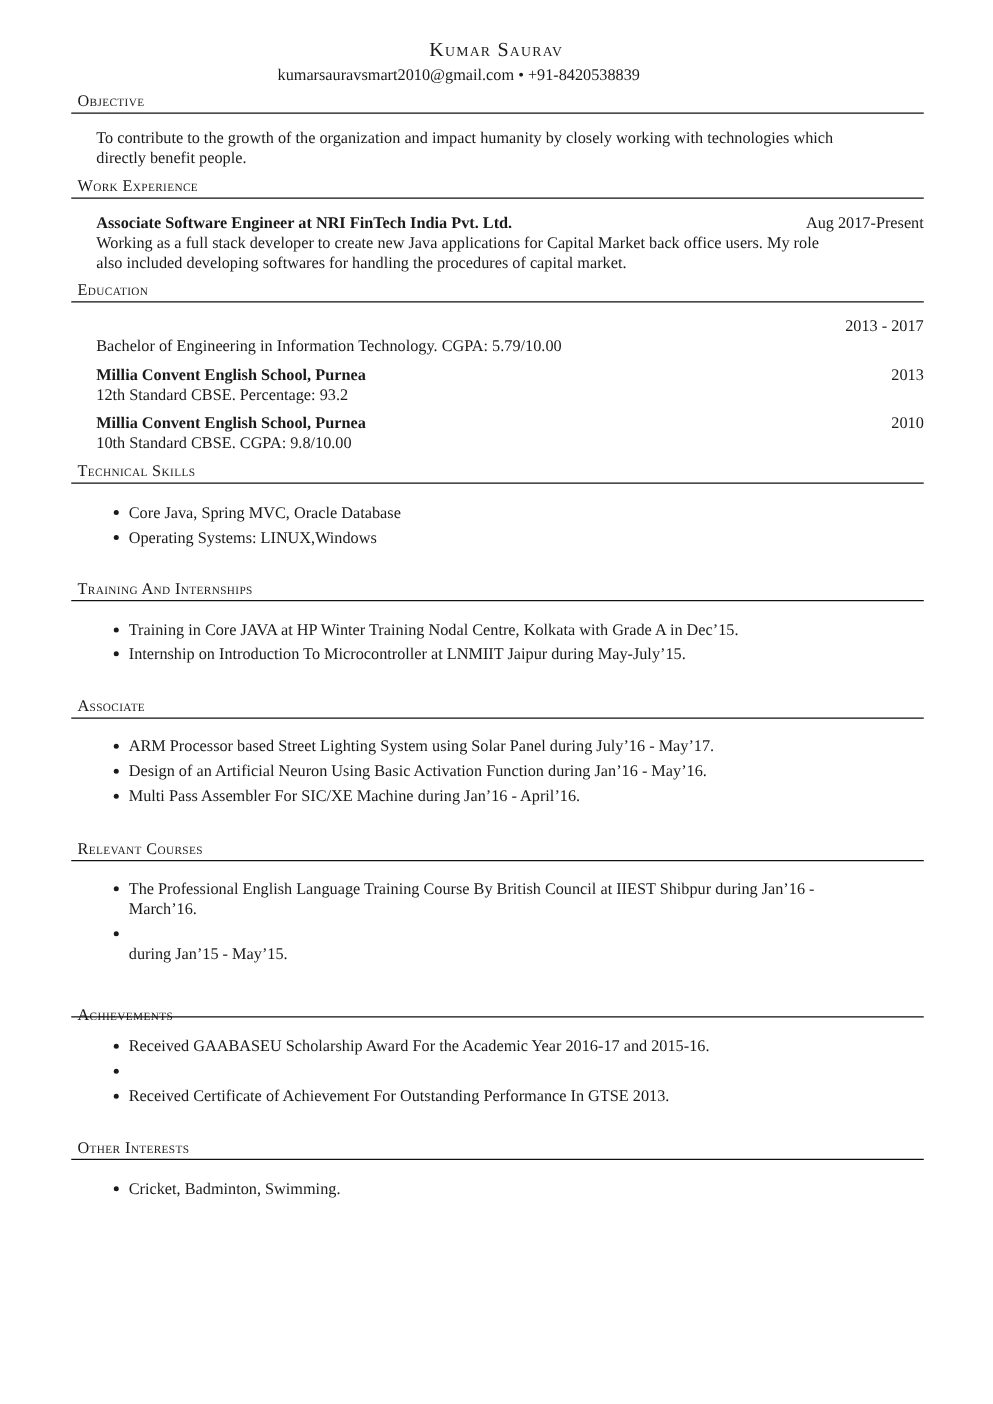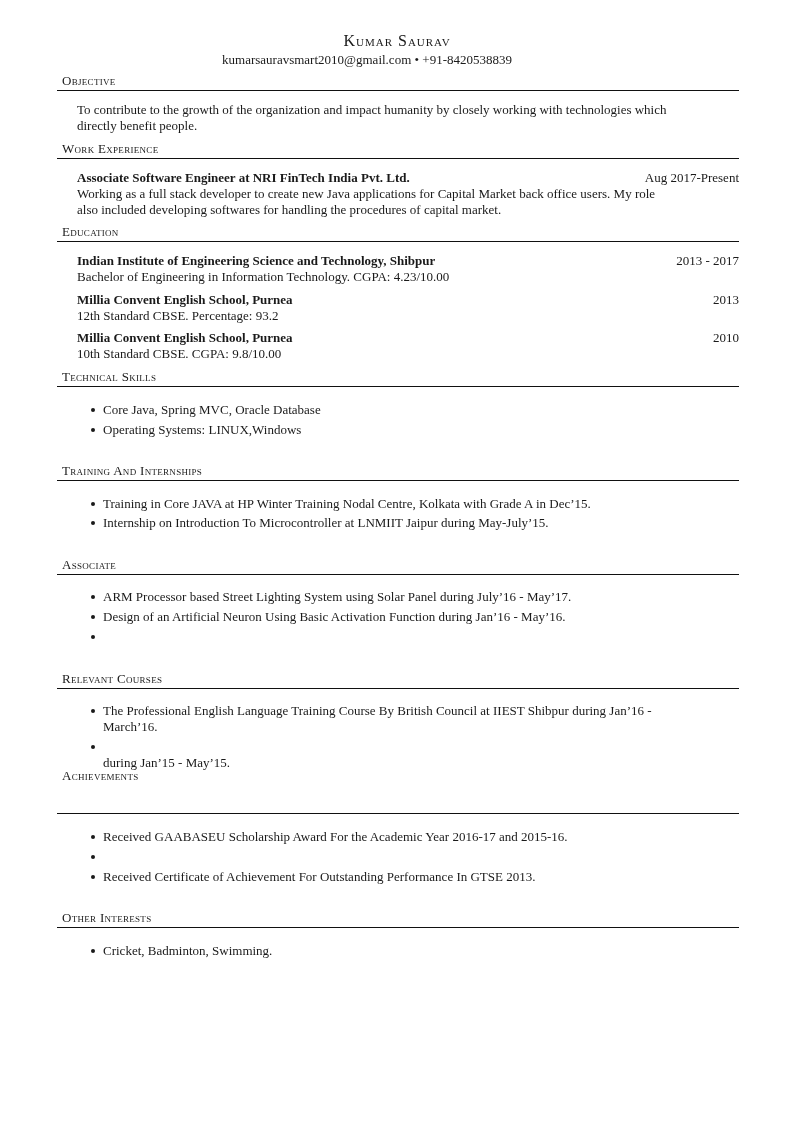--- a/index.html
+++ b/index.html
@@ -55,23 +55,22 @@
   <div class="abs sec-title" style="top:141px">Work Experience</div>
   <div class="abs rule" style="top:158px"></div>
   <div class="abs txt bold" style="left:77px;top:170px">Associate Software Engineer at NRI FinTech India Pvt. Ltd.</div>
   <div class="abs txt right" style="top:170px">Aug 2017-Present</div>
   <div class="abs txt" style="left:77px;top:202px">also included developing softwares for handling the procedures of capital market.</div>
   <div class="abs txt" style="left:77px;top:186px">Working as a full stack developer to create new Java applications for Capital Market back office users. My role</div>
 
   <div class="abs sec-title" style="top:224px">Education</div>
   <div class="abs rule" style="top:241px"></div>
 
-  <div class="abs txt bold" style="left:77px;top:253px">Indian Institute of Engineering Science and Technology, Shibpur</div>
   <div class="abs txt right" style="top:253px">2013 - 2017</div>
-  <div class="abs txt" style="left:77px;top:269px">Bachelor of Engineering in Information Technology. CGPA: 4.23/10.00</div>
+  <div class="abs txt" style="left:77px;top:269px">Bachelor of Engineering in Information Technology. CGPA: 5.79/10.00</div>
 
   <div class="abs txt bold" style="left:77px;top:292px">Millia Convent English School, Purnea</div>
   <div class="abs txt right" style="top:292px">2013</div>
   <div class="abs txt" style="left:77px;top:308px">12th Standard CBSE. Percentage: 93.2</div>
 
   <div class="abs txt bold" style="left:77px;top:330px">Millia Convent English School, Purnea</div>
   <div class="abs txt right" style="top:330px">2010</div>
   <div class="abs txt" style="left:77px;top:346px">10th Standard CBSE. CGPA: 9.8/10.00</div>
 
   <div class="abs sec-title" style="top:369px">Technical Skills</div>
@@ -88,30 +87,31 @@
   <div class="dot" style="top:521px"></div>
   <div class="abs txt btext" style="top:515px">Internship on Introduction To Microcontroller at LNMIIT Jaipur during May-July’15.</div>
 
   <div class="abs sec-title" style="top:557px">Associate</div>
   <div class="abs rule" style="top:574px"></div>
   <div class="dot" style="top:595px"></div>
   <div class="abs txt btext" style="top:589px">ARM Processor based Street Lighting System using Solar Panel during July’16 - May’17.</div>
   <div class="dot" style="top:615px"></div>
   <div class="abs txt btext" style="top:609px">Design of an Artificial Neuron Using Basic Activation Function during Jan’16 - May’16.</div>
   <div class="dot" style="top:635px"></div>
+  <div class="abs txt btext" style="top:629px">Multi Pass Assembler For SIC/XE Machine during Jan’16 - April’16.</div>
 
   <div class="abs sec-title" style="top:671px">Relevant Courses</div>
   <div class="abs rule" style="top:688px"></div>
   <div class="dot" style="top:709px"></div>
   <div class="abs txt btext" style="top:703px">The Professional English Language Training Course By British Council at IIEST Shibpur during Jan’16 -</div>
   <div class="abs txt btext" style="top:719px">March’16.</div>
   <div class="dot" style="top:745px"></div>
   <div class="abs txt btext" style="top:755px">during Jan’15 - May’15.</div>
 
-  <div class="abs sec-title" style="top:768px">Achievements</div>
+  <div class="abs sec-title" style="top:804px">Achievements</div>
   <div class="abs rule" style="top:813px"></div>
   <div class="dot" style="top:835px"></div>
   <div class="abs txt btext" style="top:829px">Received GAABASEU Scholarship Award For the Academic Year 2016-17 and 2015-16.</div>
   <div class="dot" style="top:855px"></div>
   <div class="dot" style="top:875px"></div>
   <div class="abs txt btext" style="top:869px">Received Certificate of Achievement For Outstanding Performance In GTSE 2013.</div>
 
   <div class="abs sec-title" style="top:910px">Other Interests</div>
   <div class="abs rule" style="top:927px"></div>
   <div class="dot" style="top:949px"></div>

